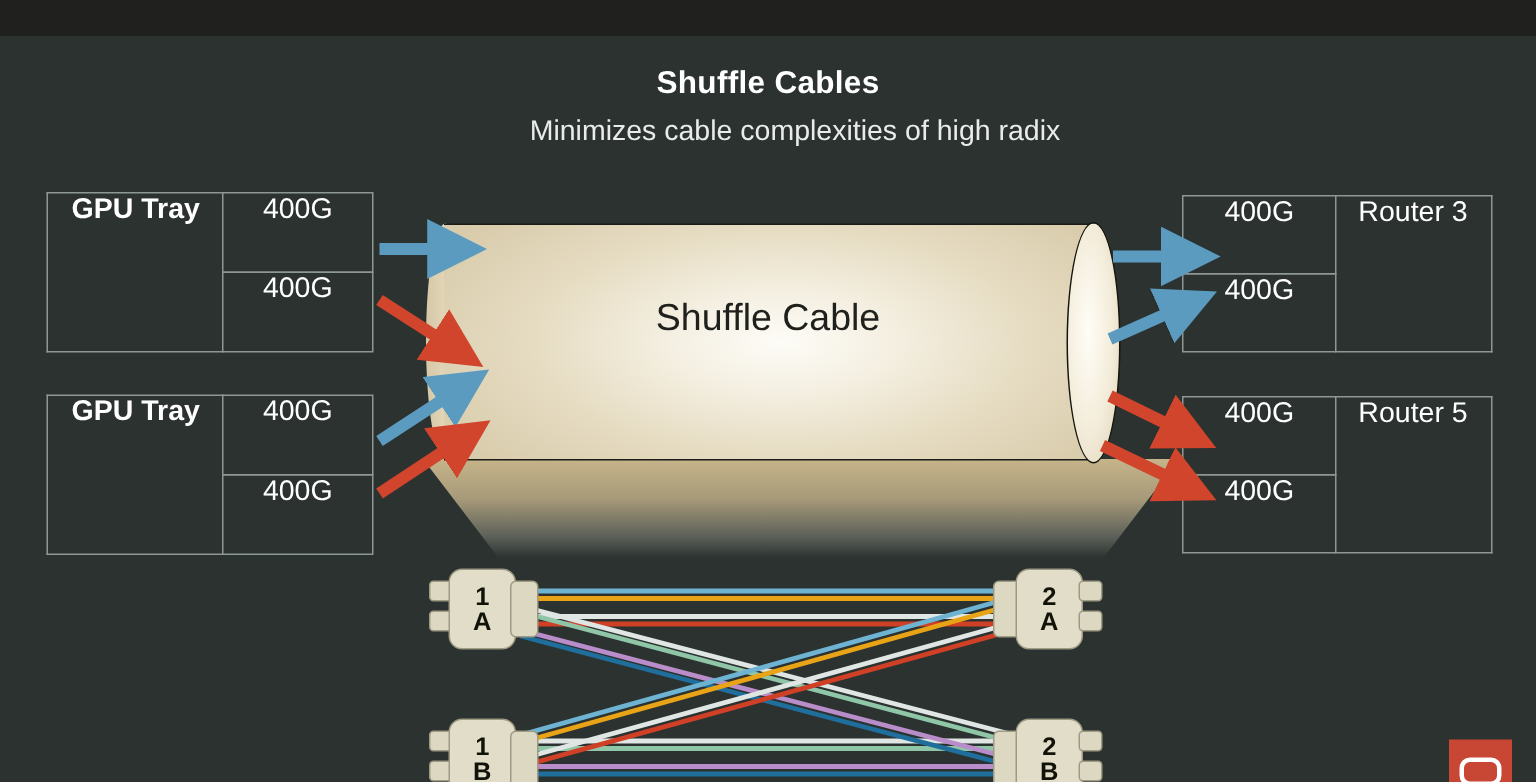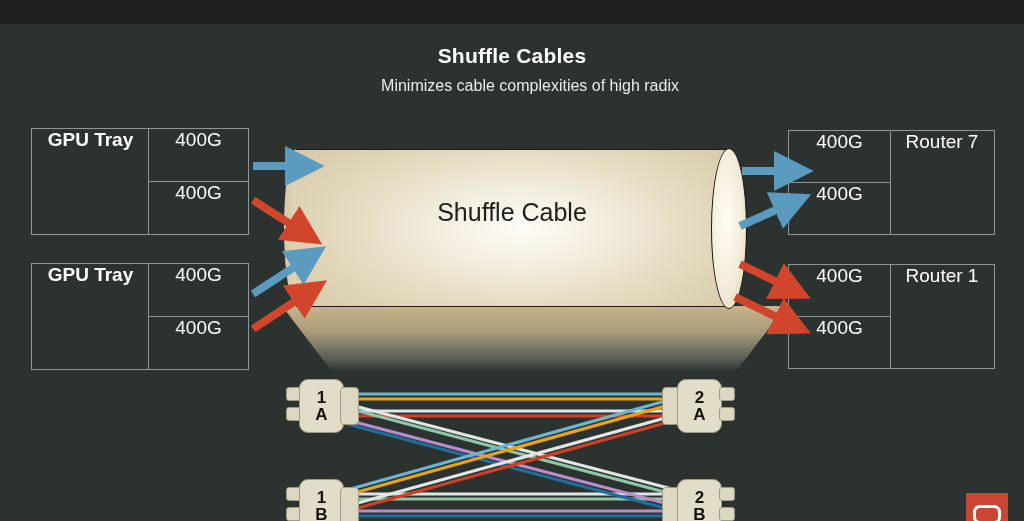--- a/index.html
+++ b/index.html
@@ -6,21 +6,21 @@
   body{font-family:"Liberation Sans", sans-serif;}
   #stage{position:relative;width:1024px;height:521px;overflow:hidden;
          background:#2b3230;margin-top:24px;}
   #stage::after{content:"";position:absolute;left:0;right:0;bottom:0;height:6px;
          background:#343c39;}
 
   
   .title{position:absolute;left:0;right:0;top:20px;text-align:center;
          font-size:21px;font-weight:bold;color:#ffffff;letter-spacing:.2px;}
   .subtitle{position:absolute;left:0;right:0;top:53px;text-align:center;
-         font-size:16px;color:#e9eceb;font-weight:400;padding-left:36px;}
+         font-size:19px;color:#e9eceb;font-weight:400;padding-left:36px;}
 
   
   .box{position:absolute;border:1px solid #8d9894;box-sizing:border-box;
        display:flex;justify-content:center;
        color:#ffffff;font-size:19px;background:transparent;}
   .tray-label{font-size:19px;font-weight:bold;}
   .port{font-size:19px;}
 
   
   .cyl-body{position:absolute;left:296px;top:125px;width:432px;height:156px;
@@ -88,31 +88,31 @@
     <span class="port">400G</span>
   </div>
 
   <div class="box" style="left:788px;top:106px;width:103px;height:53px;">
     <span class="port">400G</span>
   </div>
   <div class="box" style="left:788px;top:158px;width:103px;height:53px;">
     <span class="port">400G</span>
   </div>
   <div class="box" style="left:890px;top:106px;width:105px;height:105px;border-left:none;">
-    <span>Router 7</span>
+    <span>Router 3</span>
   </div>
 
   <div class="box" style="left:788px;top:240px;width:103px;height:53px;">
     <span class="port">400G</span>
   </div>
   <div class="box" style="left:788px;top:292px;width:103px;height:53px;">
     <span class="port">400G</span>
   </div>
   <div class="box" style="left:890px;top:240px;width:105px;height:105px;border-left:none;">
-    <span>Router 1</span>
+    <span>Router 5</span>
   </div>
 
   <div class="cyl-left"></div>
   <div class="cyl-body"></div>
   <div class="cyl-cap"></div>
   <div class="cyl-text">Shuffle Cable</div>
 
   <svg class="arrow" style="left:0;top:0;" width="1024" height="521">
     <defs>
       <marker id="hb" markerWidth="5" markerHeight="5" refX="1.4" refY="2.5" orient="auto">

